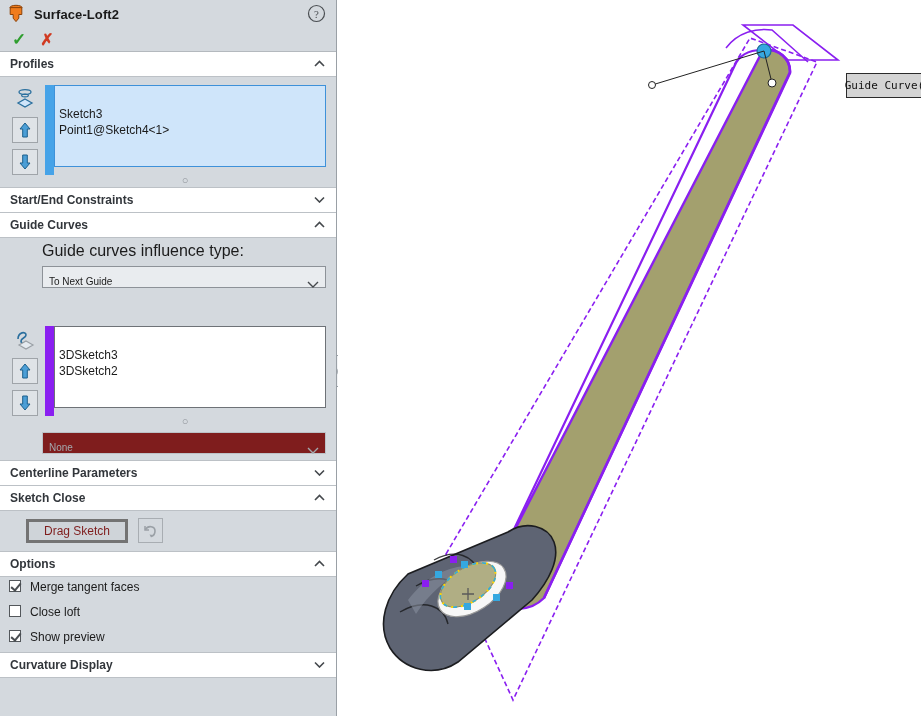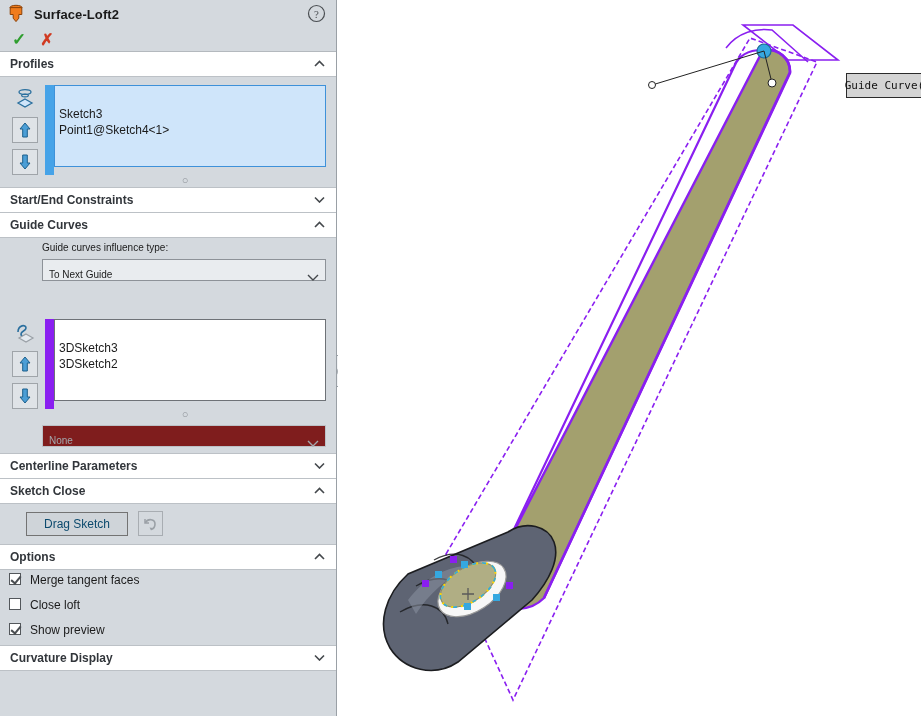--- a/index.html
+++ b/index.html
@@ -66,35 +66,35 @@
     padding:20px 4px;line-height:16px;font-size:12px;
     height:82px;overflow:hidden;
   }
   .listbox.sel{background:#cfe5fa;border-color:#3e91d9;}
   .listbox.plain{background:#ffffff;}
   .grip{
     text-align:center;color:#8d9298;font-size:11px;line-height:10px;
     height:12px;margin-left:34px;
   }
 
-  .sub-label{padding:4px 0 2px 42px;font-size:10px;color:#1b1b1b;}
+  .sub-label{padding:4px 0 2px 42px;font-size:16px;color:#1b1b1b;}
   .sub-label.dim{color:#a3a8ad;}
   .combo{
     margin:4px 10px 6px 42px;height:22px;border:1px solid #8d9298;background:#e9ecef;
     display:flex;align-items:flex-end;padding:0 6px;box-sizing:border-box;
     position:relative;font-size:10px;
   }
   .combo.dim{color:#a3a8ad;border-color:#bcc1c6;background:#7f1d1d;}
   .combo .cv{flex:1;}
   .combo .cc{width:12px;height:8px;}
 
   .btnrow{display:flex;align-items:center;gap:10px;padding:7px 0 8px 26px;}
   .btn{
-    min-width:102px;height:24px;border:1px solid #737373;background:#cfd4d9;
-    color:#0c4a6e;font-size:12px;display:flex;align-items:center;justify-content:center;
+    min-width:102px;height:24px;border:3px solid #737373;background:#cfd4d9;
+    color:#7f1d1d;font-size:12px;display:flex;align-items:center;justify-content:center;
     box-sizing:border-box;
   }
   .iconbtn{
     width:25px;height:25px;border:1px solid #a8adb2;background:#d4d9de;
     display:flex;align-items:center;justify-content:center;box-sizing:border-box;
   }
 
   .chk-row{display:flex;align-items:flex-start;gap:9px;padding:3px 0 3px 9px;height:19px;}
   .chk{
     width:12px;height:12px;border:1px solid #53575b;background:#fff;flex:none;

